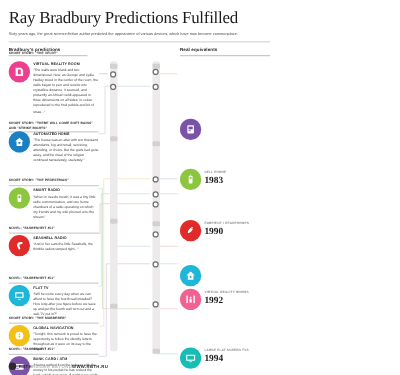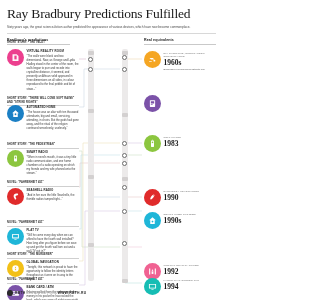--- a/index.html
+++ b/index.html
@@ -367,34 +367,20 @@
             <rect x="3" y="9" width="18" height="2.4" fill="#7b52a8"></rect>
             <rect x="5.5" y="14" width="5" height="1.8" fill="#7b52a8"></rect>
           </svg>
       </div>
       <div class="etext">
         <div class="etitle">BANK CARD / ATM</div>
         <div class="equote">"Having walked from the subway with the money in his pocket he has rocked the bank, which was open all night every night with robot tellers in attendance..."</div>
       </div>
     </div>
 
-    <div class="entry right" style="top:4px;">
-      <div class="badge" style="background:#f5a623">
-        <svg width="9" height="9" viewBox="0 0 24 24" fill="#fff">
-            <path d="M4 8h9l4 4H8z"></path>
-            <circle cx="17" cy="15" r="2.6"></circle>
-            <path d="M3 16h7v1.8H3z"></path>
-          </svg>
-      </div>
-      <div class="etext">
-        <div class="eyebrow">DIY SATELLITE, DIRECT VIDEO SURVEILLANCE</div>
-        <div class="year">1960s</div>
-        <div class="edesc">Beginning of commercial satellite use</div>
-      </div>
-    </div>
 
     <div class="entry right" style="top:48px;">
       <div class="badge" style="background:#7b52a8">
         <svg width="9" height="9" viewBox="0 0 24 24" fill="#fff">
             <rect x="5" y="3" width="14" height="18" rx="1.6"></rect>
             <rect x="7.5" y="6" width="9" height="6" fill="#7b52a8"></rect>
             <rect x="7.5" y="14" width="5" height="1.8" fill="#7b52a8"></rect>
           </svg>
       </div>
     </div>
@@ -407,49 +393,44 @@
             <rect x="10" y="7" width="4" height="4" fill="#8cc63f"></rect>
           </svg>
       </div>
       <div class="etext">
         <div class="eyebrow">CELL PHONE</div>
         <div class="year">1983</div>
         <div class="edesc"></div>
       </div>
     </div>
 
-    <div class="entry right" style="top:142px;">
+    <div class="entry right" style="top:129px;">
       <div class="badge" style="background:#e02b2b">
         <svg width="9" height="9" viewBox="0 0 24 24" fill="#fff">
             <path d="M16 4c-5 1-9 6-10 11-.3 1.6 1 2.6 2.3 2 4-1.8 7.4-5.6 8.7-9.6.5-1.6-.6-2.7-1-3.4z"></path>
             <circle cx="15.2" cy="7.6" r="1.3" fill="#e02b2b"></circle>
           </svg>
       </div>
       <div class="etext">
         <div class="eyebrow">EARPIECE / HEADPHONES</div>
         <div class="year">1990</div>
         <div class="edesc"></div>
       </div>
     </div>
 
     <div class="entry right" style="top:165px;">
       <div class="badge" style="background:#1fb6d8">
         <svg width="9" height="9" viewBox="0 0 24 24" fill="#fff">
             <path d="M12 3 3 11h3v10h12V11h3z"></path>
             <path d="M12 12.5c1.6 0 2.6 1.3 2.2 2.6-.3 1-1.4 1.6-2.2 2.4-.9-.8-1.9-1.4-2.2-2.4-.4-1.3.6-2.6 2.2-2.6z" fill="#1fb6d8"></path>
           </svg>
       </div>
-      <div class="etext">
-        <div class="eyebrow">SMART HOME SYSTEMS</div>
-        <div class="year">1990s</div>
-        <div class="edesc"></div>
-      </div>
-    </div>
-
-    <div class="entry right" style="top:216px;">
+    </div>
+
+    <div class="entry right" style="top:184px;">
       <div class="badge" style="background:#f06292">
         <svg width="9" height="9" viewBox="0 0 24 24" fill="#fff">
             <rect x="3" y="4" width="3" height="16"></rect>
             <rect x="18" y="4" width="3" height="16"></rect>
             <path d="M12 6.5c1.1 0 2 .9 2 2s-.9 2-2 2-2-.9-2-2 .9-2 2-2z"></path>
             <path d="M9.6 11.5h4.8v7H9.6z"></path>
           </svg>
       </div>
       <div class="etext">
         <div class="eyebrow">VIRTUAL REALITY ROOMS</div>

